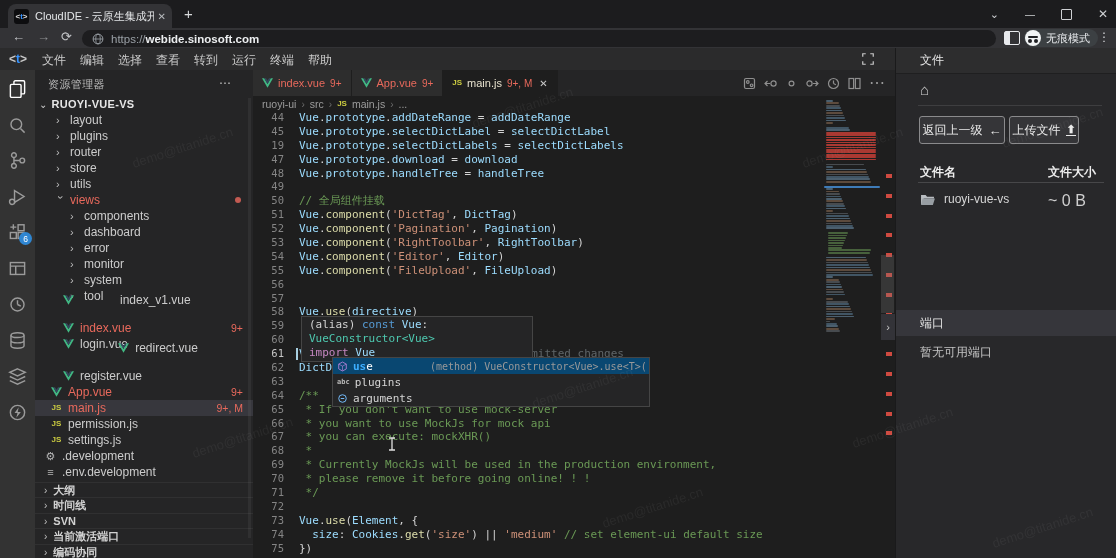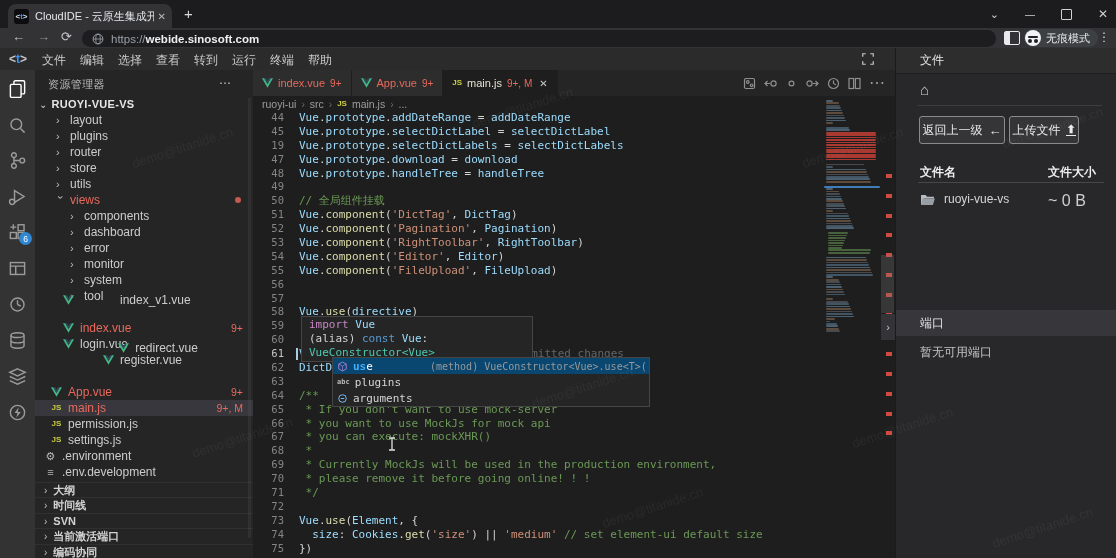--- a/index.html
+++ b/index.html
@@ -352,21 +352,21 @@
         </div>
         <div class="trow" style="top: 270px; justify-content: center;">
           <span class="icon" style="margin-left: 27px; width: 13px;">
             <svg width="11" height="10" viewBox="0 0 16 14">
               <path fill="#41b883" d="M0 0h3.2L8 8.4 12.8 0H16L8 14z"></path>
               <path fill="#34495e" d="M3.2 0h2.6L8 3.8 10.2 0h2.6L8 8.4z"></path>
             </svg>
           </span>
           <span class="lbl">redirect.vue</span>
         </div>
-        <div class="trow" style="top: 282px; margin-left: 40px;">
+        <div class="trow" style="top: 298px;">
           <span class="icon" style="margin-left: 27px; width: 13px;">
             <svg width="11" height="10" viewBox="0 0 16 14">
               <path fill="#41b883" d="M0 0h3.2L8 8.4 12.8 0H16L8 14z"></path>
               <path fill="#34495e" d="M3.2 0h2.6L8 3.8 10.2 0h2.6L8 8.4z"></path>
             </svg>
           </span>
           <span class="lbl">register.vue</span>
         </div>
         <div class="trow" style="top: 314px;">
           <span class="icon" style="margin-left: 15px; width: 13px;">
@@ -394,21 +394,21 @@
         <div class="trow" style="top: 362px;">
           <span class="icon" style="margin-left: 15px; width: 13px;">
             <i class="jst">JS</i>
           </span>
           <span class="lbl">settings.js</span>
         </div>
         <div class="trow" style="top: 378px;">
           <span class="icon" style="margin-left: 9px; width: 13px;">
             <span style="font-size:11px;color:#b6b6b6;">⚙</span>
           </span>
-          <span class="lbl">.environment</span>
+          <span class="lbl">.development</span>
         </div>
         <div class="trow" style="top: 394px;">
           <span class="icon" style="margin-left: 9px; width: 13px;">
             <span style="font-size:11px;color:#b6b6b6;">≡</span>
           </span>
           <span class="lbl">.env.development</span>
         </div>
       </div>
     <div id="sections">
         <div class="sect" style="top: 411.5px;">
@@ -642,22 +642,22 @@
           <span class="num">74</span>
           <span class="txt"><span class="tk-v">  size</span><span class="tk-p">: </span><span class="tk-v">Cookies</span><span class="tk-p">.</span><span class="tk-f">get</span><span class="tk-p">(</span><span class="tk-s">'size'</span><span class="tk-p">)</span><span class="tk-p"> || </span><span class="tk-s">'medium'</span><span class="tk-p"> </span><span class="tk-c">// set element-ui default size</span></span>
         </div>
         <div class="crow">
           <span class="num">75</span>
           <span class="txt"><span class="tk-p">})</span></span>
         </div>
       </div>
 
     <div class="hovertip" id="hovertip">
+        <div><span class="tk-w">(alias) </span><span class="tk-k">const</span><span class="tk-v"> Vue</span><span class="tk-w">: </span><span class="tk-t">VueConstructor&lt;Vue&gt;</span></div>
         <div><span class="tk-i">import</span><span class="tk-v"> Vue</span></div>
-        <div><span class="tk-w">(alias) </span><span class="tk-k">const</span><span class="tk-v"> Vue</span><span class="tk-w">: </span><span class="tk-t">VueConstructor&lt;Vue&gt;</span></div>
       </div>
     <div class="suggest" id="suggest">
         <div class="sgrow sel">
           <span class="icon">
             <svg width="11" height="11" viewBox="0 0 16 16">
               <path fill="none" stroke="#b180d7" stroke-width="1.3" d="M8 1.5l5.5 3v7L8 14.5l-5.5-3v-7z"></path>
               <path fill="none" stroke="#b180d7" d="M2.5 4.5L8 7.5l5.5-3M8 7.5V14"></path>
             </svg>
           </span>
           <span><span class="match">us</span>e</span>

